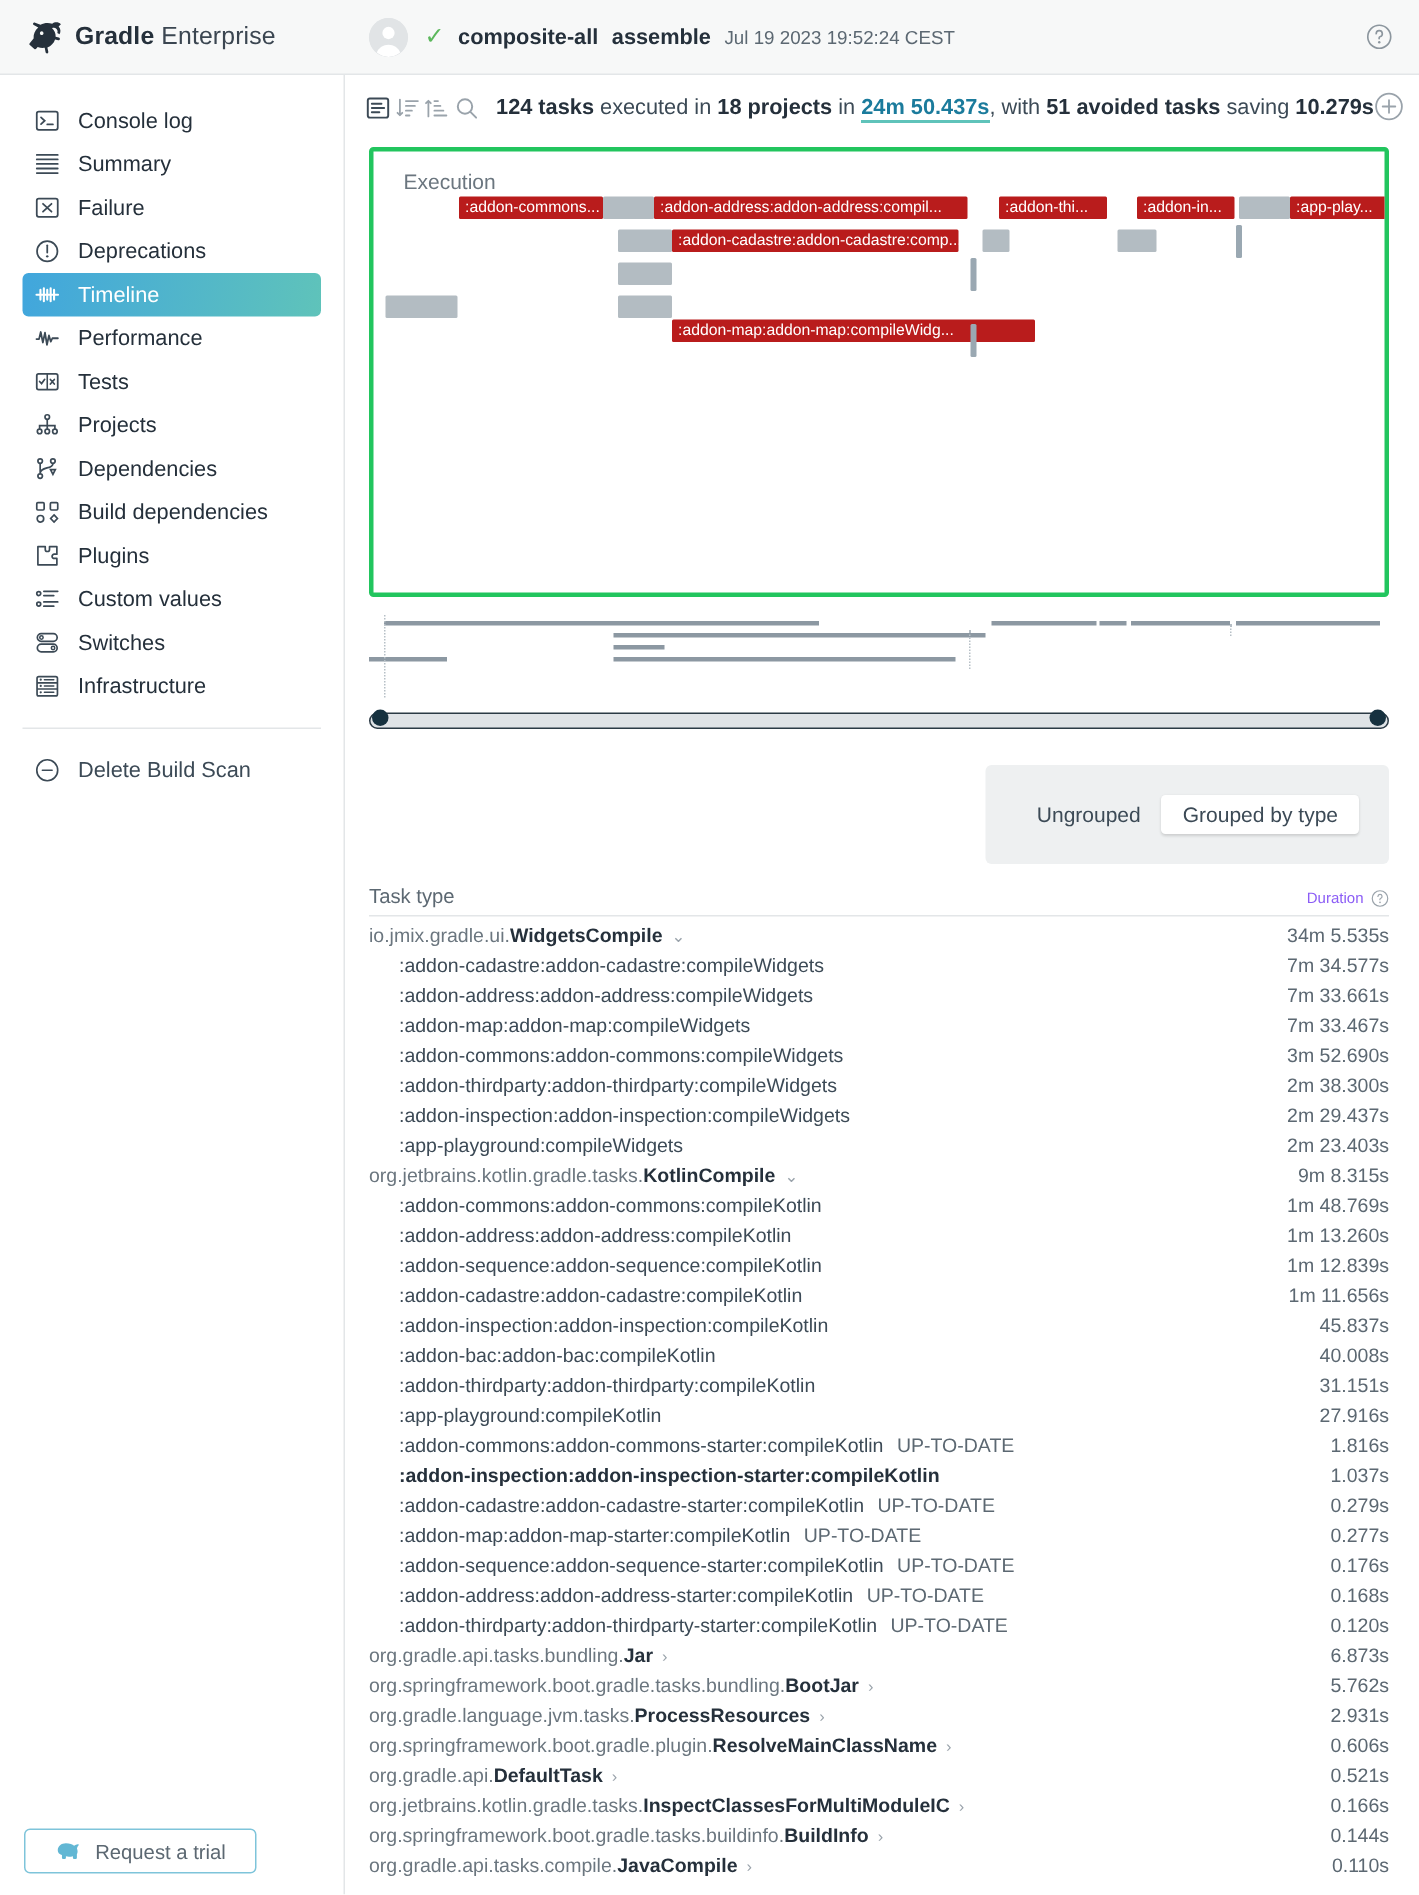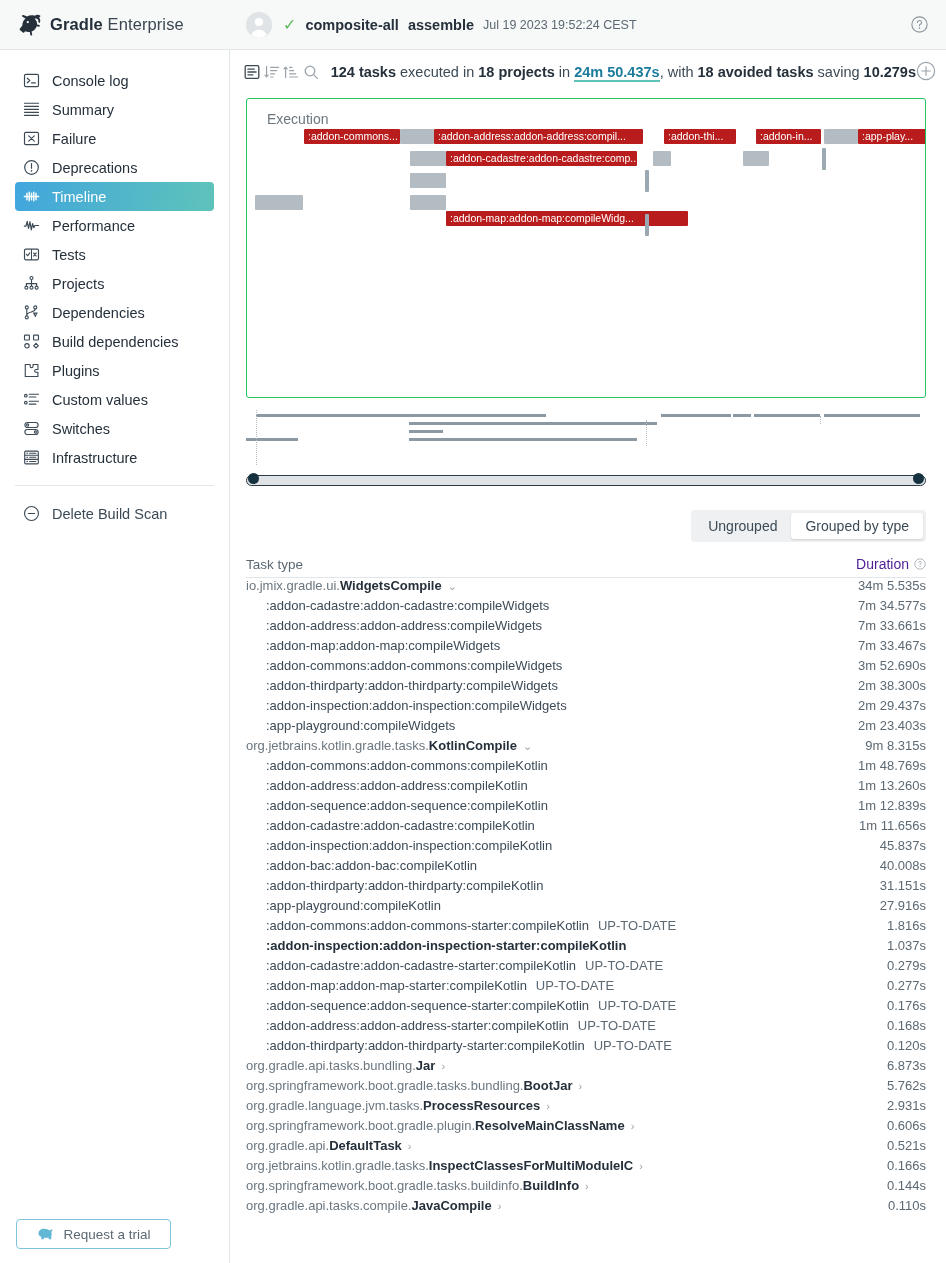--- a/index.html
+++ b/index.html
@@ -71,54 +71,54 @@
   .tb-icon svg { width: 16px; height: 16px; display: block; }
   .tb-summary { font-size: 14.5px; color: #3c4a56; margin-left: 10px; white-space: nowrap; }
   .tb-summary b { font-weight: 700; color: #25303b; margin-top: 20px; }
   .tb-summary .lnk { color: #1b7b9c; font-weight: 700; border-bottom: 2px solid #5fc3ba;
                      cursor: pointer; }
   .tb-plus { margin-left: auto; width: 22px; height: 22px; color: #9aa3ab; cursor: pointer; flex:0 0 22px;}
   .tb-plus svg { width: 20px; height: 20px; display: block; }
 
   
   .tl-panel { position: relative; margin: 4px 20px 0 16px; height: 300px;
-              border: 1px solid #22c55e; border-radius: 3px; background: #fff; overflow: hidden; }
+              border: 3px solid #22c55e; border-radius: 3px; background: #fff; overflow: hidden; }
   .tl-title { position: absolute; left: 20px; top: 12px; font-size: 14px; color: #6b767f; }
   .tl-bar { position: absolute; height: 15px; border-radius: 1px;
             font-size: 10.5px; color: #fff; line-height: 15px; padding-left: 4px;
             white-space: nowrap; overflow: hidden; }
   .tl-bar.work { background: #b91c1c; }
   .tl-bar.idle { background: #b3bcc2; }
   .tl-bar.thin { background: #9aa8b2; }
 
   
   .mini { position: relative; margin: 8px 20px 0 16px; height: 62px; }
   .mini-line { position: absolute; height: 3px; background: #8c98a2; }
   .mini-dash { position: absolute; width: 1px; border-left: 1px dotted #b6bfc6; }
   .scrollrow { margin: 4px 20px 0 16px; position: relative; height: 16px; }
   .scrolltrack { position: absolute; left: 0; right: 0; top: 3px; height: 11px;
                  background: #dfe3e6; border: 1px solid #2b3a45; border-radius: 6px; }
   .scrollknob { position: absolute; top: 1px; width: 11px; height: 11px; border-radius: 50%;
                 background: #16313f; cursor: pointer; }
 
   
   .toggles { display: flex; justify-content: flex-end; margin: 22px 20px 0 16px; }
-  .seg { display: inline-flex; background: #eef0f1; border-radius: 4px; padding: 3px; }
+  .seg { display: inline-flex; background: #eef0f1; border-radius: 4px; padding: 20px; }
   .seg-btn { font-size: 14px; color: #3c4a56; padding: 5px 14px; border-radius: 3px; cursor: pointer; }
   .seg-btn.sel { background: #fff; box-shadow: 0 1px 2px rgba(0,0,0,.14); }
 
   
   .thead { display: flex; align-items: flex-end; margin: 14px 20px 0 16px; padding-bottom: 5px;
            border-bottom: 1px solid #e3e6e8; }
   .th-type { font-size: 13.5px; color: #5c6872; }
-  .th-dur { margin-left: auto; font-size: 14px; color: #4c1d95; display: flex; align-items: center; gap: 5px; }
+  .th-dur { margin-left: auto; font-size: 10px; color: #8b5cf6; display: flex; align-items: center; gap: 5px; }
   .th-dur svg { width: 12px; height: 12px; color: #9aa3ab; display: block; }
 
   .rows { margin: 0 20px 0 16px; }
-  .row { display: flex; align-items: flex-start; height: 20px; font-size: 13px; }
+  .row { display: flex; align-items: flex-end; height: 20px; font-size: 13px; }
   .row .label { color: #25303b; white-space: nowrap; }
   .row .dur { margin-left: auto; color: #5c6872; font-size: 13px; }
   .row.group .label { color: #6b767f; }
   .row.group .label b { color: #25303b; font-weight: 700; }
   .row.child .label { padding-left: 20px; color: #3c4a56; }
   .row.child.bold .label { font-weight: 700; color: #25303b; }
   .utd { color: #5c6872; margin-left: 9px; }
   .caret { color: #9aa3ab; font-size: 11px; margin-left: 6px; cursor: pointer; }
 </style>
 </head>
@@ -344,21 +344,21 @@
             <path d="M6.6 3.4h2.4M6.6 6.6h4M6.6 9.8h6M6.6 13h8" stroke="currentColor" stroke-width="1.2" stroke-linecap="round"></path>
           </svg>
       </span>
       <span class="tb-icon">
         <svg viewBox="0 0 16 16">
             <circle cx="7" cy="7" r="4.8" fill="none" stroke="currentColor" stroke-width="1.3"></circle>
             <path d="M10.6 10.6 14.4 14.4" stroke="currentColor" stroke-width="1.3" stroke-linecap="round"></path>
           </svg>
       </span>
       <div class="tb-summary">
-        <b>124 tasks</b><span> executed in </span><b>18 projects</b><span> in </span><span class="lnk">24m 50.437s</span><span>, with </span><b>18 avoided tasks</b><span> saving </span><b>10.279s</b>
+        <b>124 tasks</b><span> executed in </span><b>18 projects</b><span> in </span><span class="lnk">24m 50.437s</span><span>, with </span><b>51 avoided tasks</b><span> saving </span><b>10.279s</b>
       </div>
       <span class="tb-plus">
         <svg viewBox="0 0 20 20">
             <circle cx="10" cy="10" r="8.6" fill="none" stroke="currentColor" stroke-width="1.2"></circle>
             <path d="M10 5.8v8.4M5.8 10h8.4" stroke="currentColor" stroke-width="1.2" stroke-linecap="round"></path>
           </svg>
       </span>
     </div>
 
     <div class="tl-panel">

